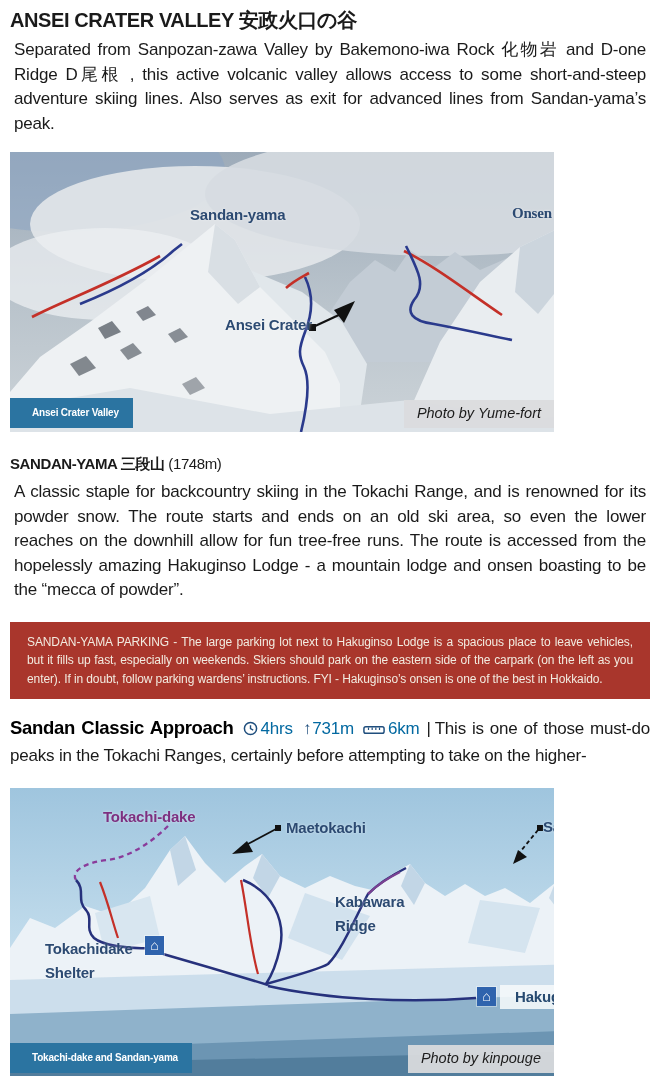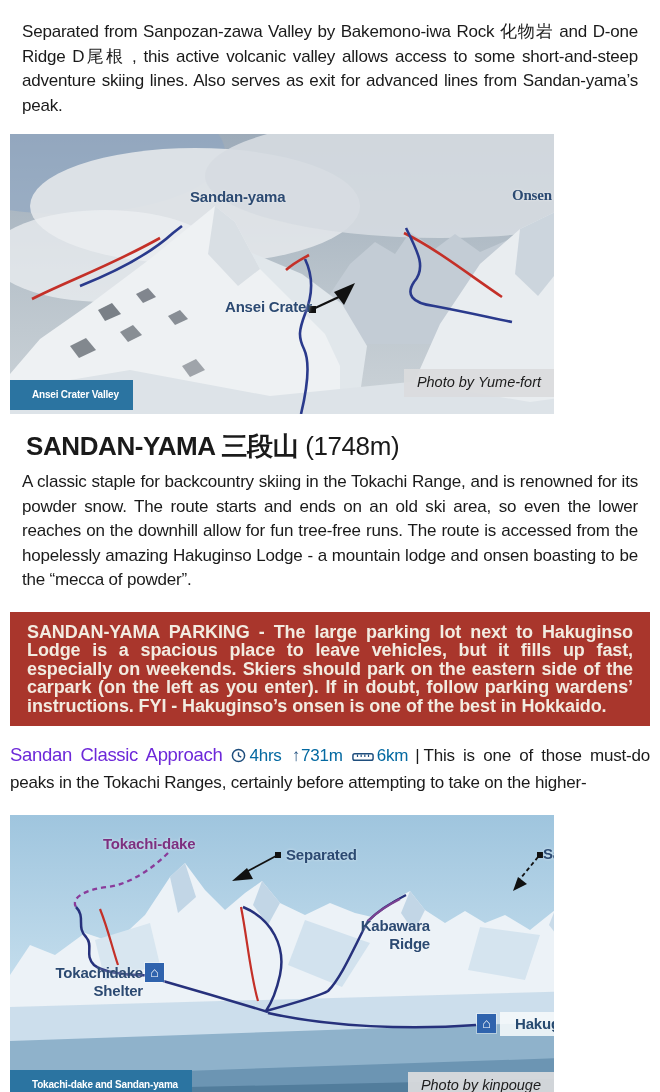--- a/index.html
+++ b/index.html
@@ -3,58 +3,59 @@
 <meta charset="utf-8">
 <style>
   html,body { margin:0; padding:0; }
   body {
     width:660px; height:1092px; background:#ffffff; overflow:hidden;
     font-family:"Liberation Sans", sans-serif; color:#1a1a1a;
   }
   .doc { padding:8px 10px 0 10px; }
 
   h1.page-title { font-size:20px; line-height:24px; font-weight:700; letter-spacing:-0.4px; margin:0 0 6px 0; }
-  p.bodytext { font-size:17px; line-height:24.5px; letter-spacing:-0.2px; text-align:justify; margin:12px; }
+  p.bodytext { font-size:17px; line-height:24.5px; letter-spacing:-0.2px; text-align:justify; margin:4px; }
 
   .photo { position:relative; width:544px; overflow:hidden; }
   .photo svg.scene { display:block; }
   .plabel { position:absolute; font-weight:700; font-size:15px; letter-spacing:-0.2px;
             color:#2c4a72; white-space:nowrap; text-shadow:0 0 3px rgba(255,255,255,0.55); }
-  .plabel.multiline { white-space:normal; text-align:right; line-height:18px; }
+  .plabel.multiline { white-space:normal; text-align:left; line-height:24px; }
   .plabel.purple { color:#7d3080; }
   .caption-bar { position:absolute; left:0; background:#2b74a1; color:#ffffff; font-weight:700;
                  font-size:10px; line-height:19px; padding:5px 14px 6px 22px; letter-spacing:-0.2px; }
   .credit { position:absolute; right:0; background:rgba(218,220,222,0.93); color:#1c1c1c;
             font-style:italic; font-size:14.5px; line-height:19px; padding:4px 13px 5px 13px; }
 
-  h2.section-title { font-size:26px; line-height:24px; font-weight:700; letter-spacing:-0.4px; margin:20px 0 3px 16px; }
+  h2.section-title { font-size:15px; line-height:24px; font-weight:700; letter-spacing:-0.4px; margin:20px 0 3px 0; }
   h2.section-title .elev { font-weight:400; }
 
-  .warning { margin-top:19px; background:#a9362c; color:#f2ebe0; font-weight:700;
-             font-size:18px; line-height:18.5px; letter-spacing:-0.1px;
+  .warning { margin-top:19px; background:#a9362c; color:#f2ebe0; font-weight:400;
+             font-size:12px; line-height:18.5px; letter-spacing:-0.1px;
              padding:11px 17px 11px 17px; text-align:justify; }
 
   .approach { margin-top:16px; font-size:17px; line-height:25px; letter-spacing:-0.2px; text-align:justify; }
-  .approach .route-title { color:#6d28d9; font-weight:400; font-size:18.5px; letter-spacing:-0.3px; }
+  .approach .route-title { color:#000000; font-weight:700; font-size:18.5px; letter-spacing:-0.3px; }
   .approach .stat { color:#0369a1; white-space:nowrap; }
   .approach .icon { display:inline-block; vertical-align:-2px; margin:0 3px 0 9px; }
   .approach .uparrow { color:#1f4e7d; font-weight:400; margin:0 1px 0 10px; }
   .approach .sep { margin:0 4px 0 7px; }
 
   .house { position:absolute; width:19px; height:19px; background:#2f63ad; color:#ffffff;
            font-size:14px; font-weight:700; text-align:center; line-height:19px;
            box-shadow:0 0 0 1px rgba(255,255,255,0.35); }
   .lodge-box { position:absolute; background:rgba(246,249,251,0.88); color:#274a70; font-weight:700;
                font-size:15px; letter-spacing:-0.2px; padding:3px 13px 4px 15px; white-space:nowrap; }
 </style>
 </head>
 <body>
 
 <div class="doc">
 
+  <h1 class="page-title">ANSEI CRATER VALLEY 安政火口の谷</h1>
   <p class="bodytext">Separated from Sanpozan-zawa Valley by Bakemono-iwa Rock 化物岩 and D-one Ridge D尾根 , this active volcanic valley allows access to some short-and-steep adventure skiing lines. Also serves as exit for advanced lines from Sandan-yama’s peak.</p>
 
   <div class="photo" style="height:280px; margin-top:16px;">
     <svg class="scene" width="640" height="280" viewBox="0 0 640 280">
       <defs>
         <linearGradient id="sky1" x1="0" y1="0" x2="0" y2="1">
           <stop offset="0" stop-color="#9dabb9"></stop>
             <stop offset="0.55" stop-color="#bac4cc"></stop>
             <stop offset="1" stop-color="#ccd3d8"></stop>
         </linearGradient>
@@ -87,21 +88,21 @@
       <path d="M396,94 C409,120 416,134 404,148 C396,160 401,169 424,172 C456,178 482,184 502,188" stroke="#2a3a8c" stroke-width="2.6" fill="none"></path>
 
       <rect x="299" y="172" width="7" height="7" fill="#111111"></rect>
       <path d="M303,175 L331,162" stroke="#111111" stroke-width="2.2" fill="none"></path>
       <polygon points="345,149 324,158 334,171" fill="#111111"></polygon>
     </svg>
     <div class="plabel" style="left:180px; top:54px;">Sandan-yama</div>
     <div class="plabel" style="left:502px; top:53px;font-family:Liberation Serif, serif;">Onsen Slope</div>
     <div class="plabel" style="left:215px; top:164px;">Ansei Crater</div>
     <div class="caption-bar" style="top:246px;">Ansei Crater Valley</div>
-    <div class="credit" style="top:235px;">Photo by Yume-fort</div>
+    <div class="credit" style="top:248px;">Photo by Yume-fort</div>
   </div>
 
   <h2 class="section-title"><span>SANDAN-YAMA 三段山</span> <span class="elev">(1748m)</span></h2>
   <p class="bodytext">A classic staple for backcountry skiing in the Tokachi Range, and is renowned for its powder snow. The route starts and ends on an old ski area, so even the lower reaches on the downhill allow for fun tree-free runs. The route is accessed from the hopelessly amazing Hakuginso Lodge - a mountain lodge and onsen boasting to be the “mecca of powder”.</p>
 
   <div class="warning"><span>SANDAN-YAMA PARKING - </span><span>The large parking lot next to Hakuginso Lodge is a spacious place to leave vehicles, but it fills up fast, especially on weekends. Skiers should park on the eastern side of the carpark (on the left as you enter). If in doubt, follow parking wardens’ instructions. FYI - Hakuginso’s onsen is one of the best in Hokkaido.</span></div>
 
   <p class="approach"><span class="route-title">Sandan Classic Approach</span><span class="icon"><svg width="15" height="15" viewBox="0 0 16 16">
           <circle cx="8" cy="8" r="6.5" fill="none" stroke="#1f4e7d" stroke-width="1.6"></circle>
           <path d="M8 4.4 L8 8.2 L10.9 9.7" fill="none" stroke="#1f4e7d" stroke-width="1.5"></path>
@@ -144,21 +145,21 @@
       <path d="M258,198 C320,212 400,215 466,210" stroke="#26317c" stroke-width="2.5" fill="none"></path>
 
       <rect x="265" y="37" width="6" height="6" fill="#111111"></rect>
       <path d="M266,41 L236,57" stroke="#111111" stroke-width="1.8" fill="none"></path>
       <polygon points="222,66 237,53 243,64" fill="#111111"></polygon>
       <rect x="527" y="37" width="6" height="6" fill="#111111"></rect>
       <path d="M528,42 L510,64" stroke="#111111" stroke-width="1.8" stroke-dasharray="4 3" fill="none"></path>
       <polygon points="503,76 508,62 517,69" fill="#111111"></polygon>
     </svg>
     <div class="plabel purple" style="left:93px; top:20px;">Tokachi-dake</div>
-    <div class="plabel" style="left:276px; top:31px;">Separated</div>
+    <div class="plabel" style="left:276px; top:31px;">Maetokachi</div>
     <div class="plabel" style="left:533px; top:30px;">Sandan-yama</div>
     <div class="plabel multiline" style="left:325px; top:102px; width:95px;">Kabawara Ridge</div>
     <div class="plabel multiline" style="left:35px; top:149px; width:98px;">Tokachidake Shelter</div>
     <div class="house" style="left:135px; top:148px;">⌂</div>
     <div class="house" style="left:467px; top:199px;">⌂</div>
     <div class="lodge-box" style="left:490px; top:197px;">Hakuginso Lodge</div>
     <div class="caption-bar" style="top:255px;">Tokachi-dake and Sandan-yama</div>
     <div class="credit" style="top:257px;">Photo by kinpouge</div>
   </div>
 

